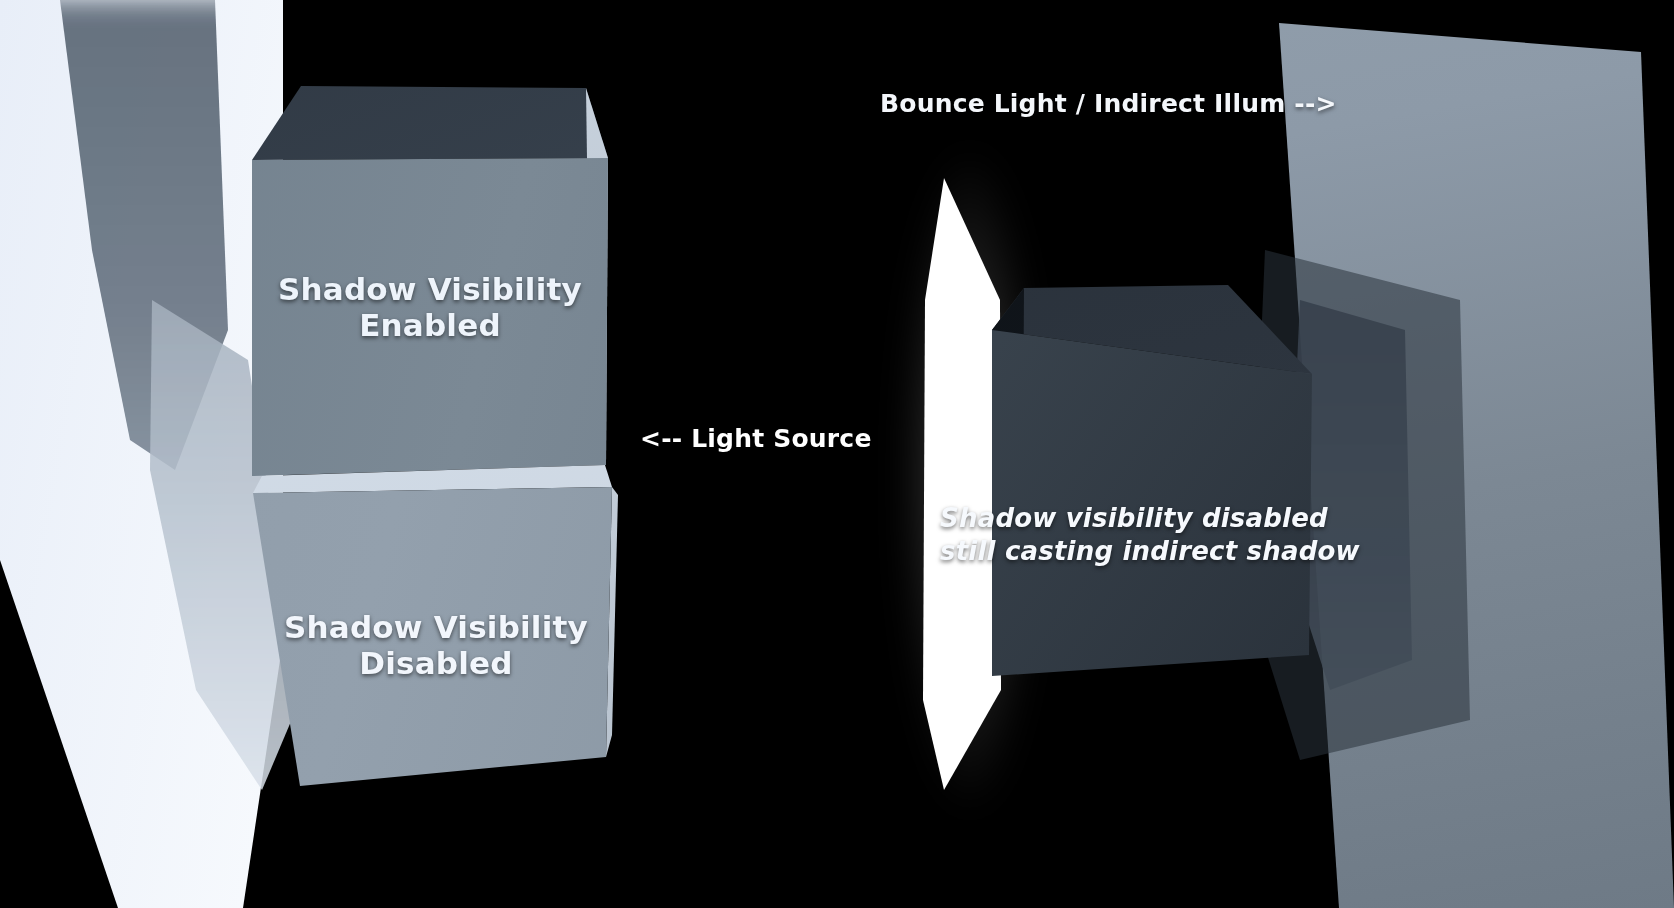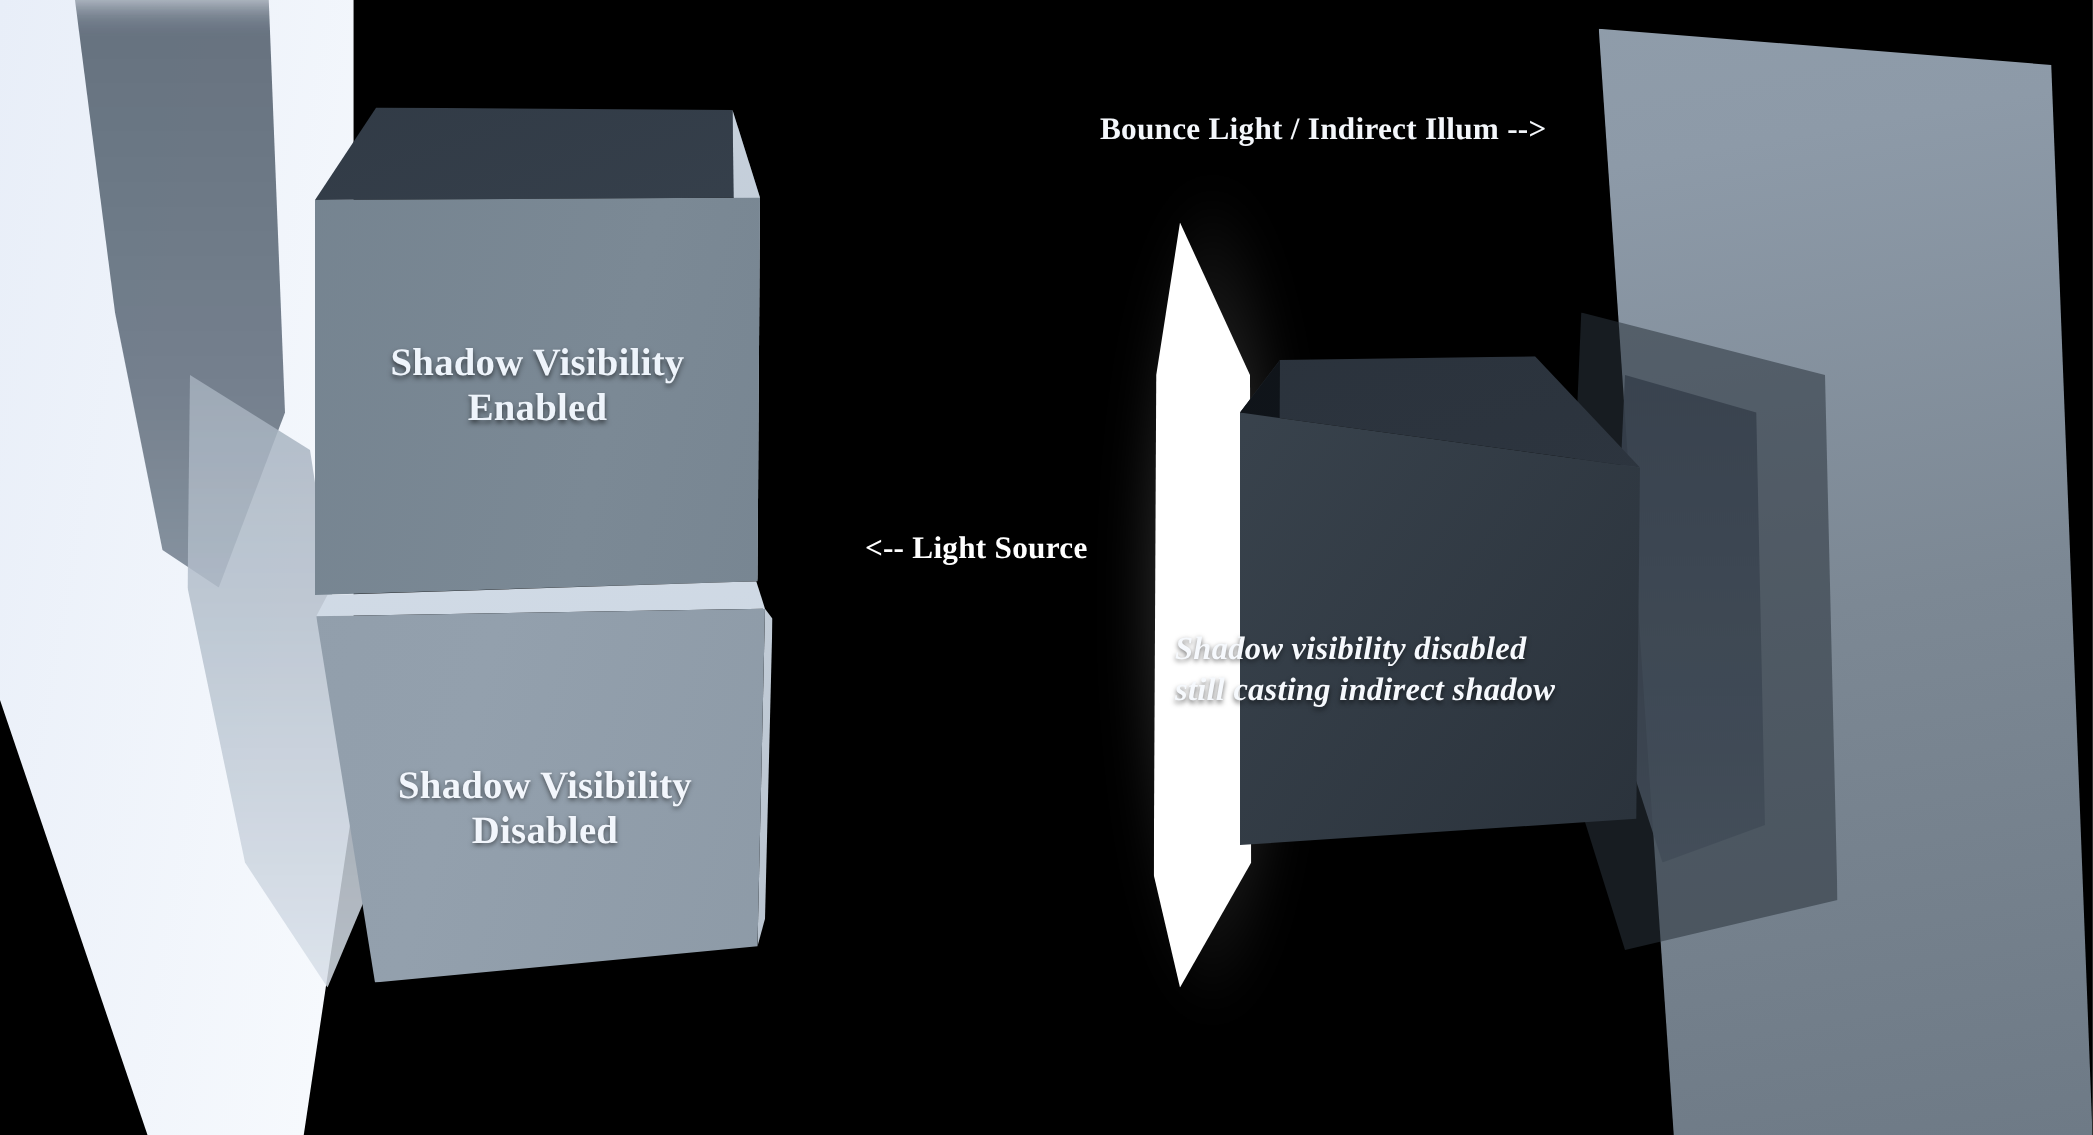--- a/index.html
+++ b/index.html
@@ -5,21 +5,21 @@
   html,body{margin:0;padding:0;background:#000;}
   body{width:1674px;height:908px;overflow:hidden;
        font-family:"DejaVu Sans","Liberation Sans",sans-serif;}
 
   #stage{position:relative;width:1674px;height:908px;background:#000;overflow:hidden;}
 
   
   .poly{position:absolute;top:0;left:0;width:1674px;height:908px;}
   .lbl{position:absolute;color:#fff;font-weight:700;letter-spacing:.2px;
        text-align:center;line-height:1.15;white-space:pre;
-       text-shadow:0 2px 4px rgba(0,0,0,.55);font-family:Liberation Serif, serif;}
+       text-shadow:0 2px 4px rgba(0,0,0,.55);}
 
   
   #left-wall{
     clip-path:polygon(0px 0px, 283px 0px, 283px 640px, 243px 908px, 118px 908px, 0px 560px);
     background:linear-gradient(100deg,#e8eef8 0%,#f6f9fd 22%,#ffffff 52%,#ffffff 100%);
   }
   
   #left-wall-shadow{
     clip-path:polygon(60px 0px, 215px 0px, 228px 330px, 175px 470px, 130px 440px, 92px 250px);
     background:linear-gradient(180deg,#5e6a78 0%,#6e7a88 35%,#93a0ae 68%,#c3ccd8 88%,#eaf0f7 100%);

